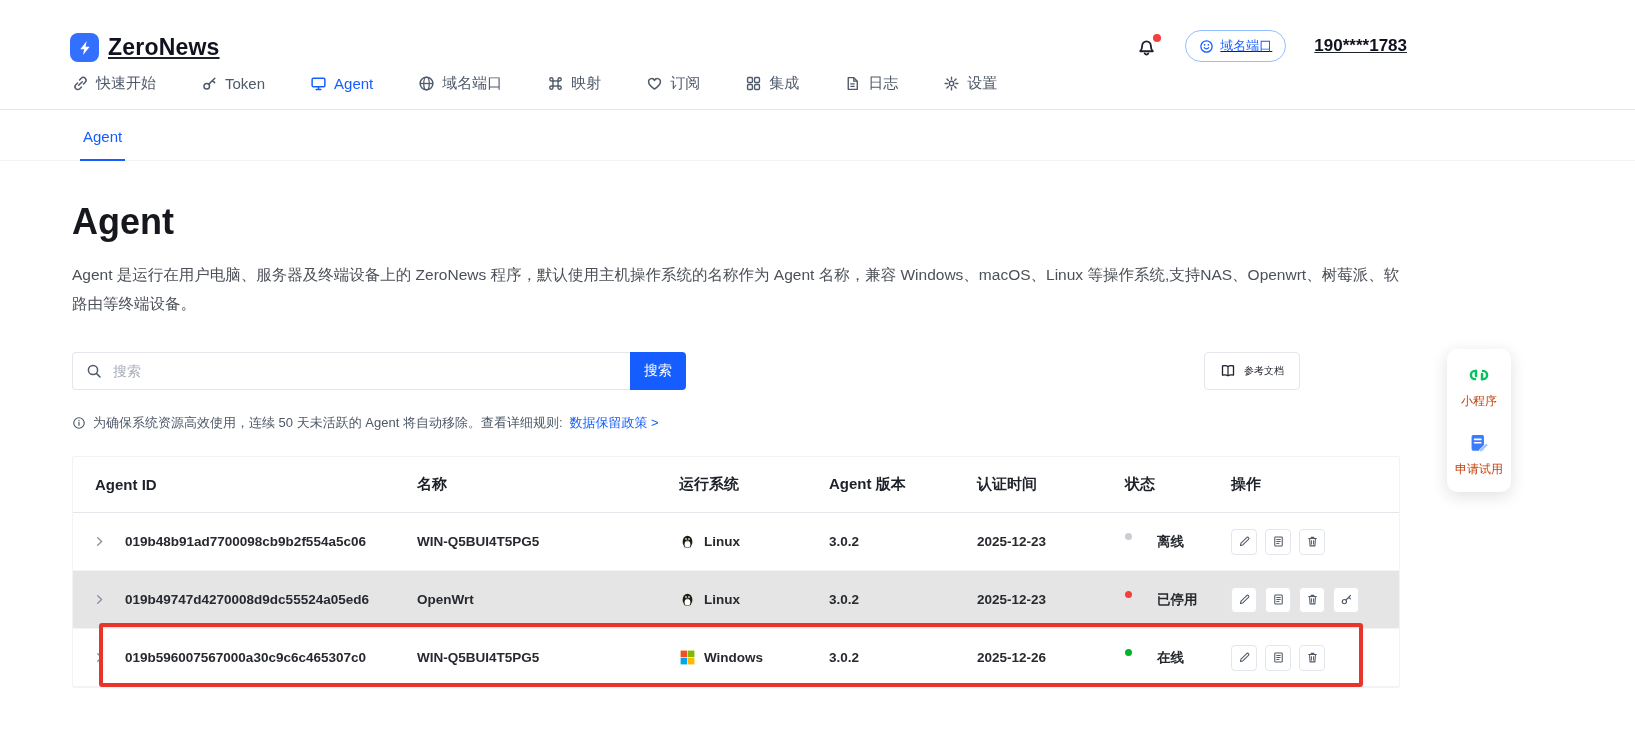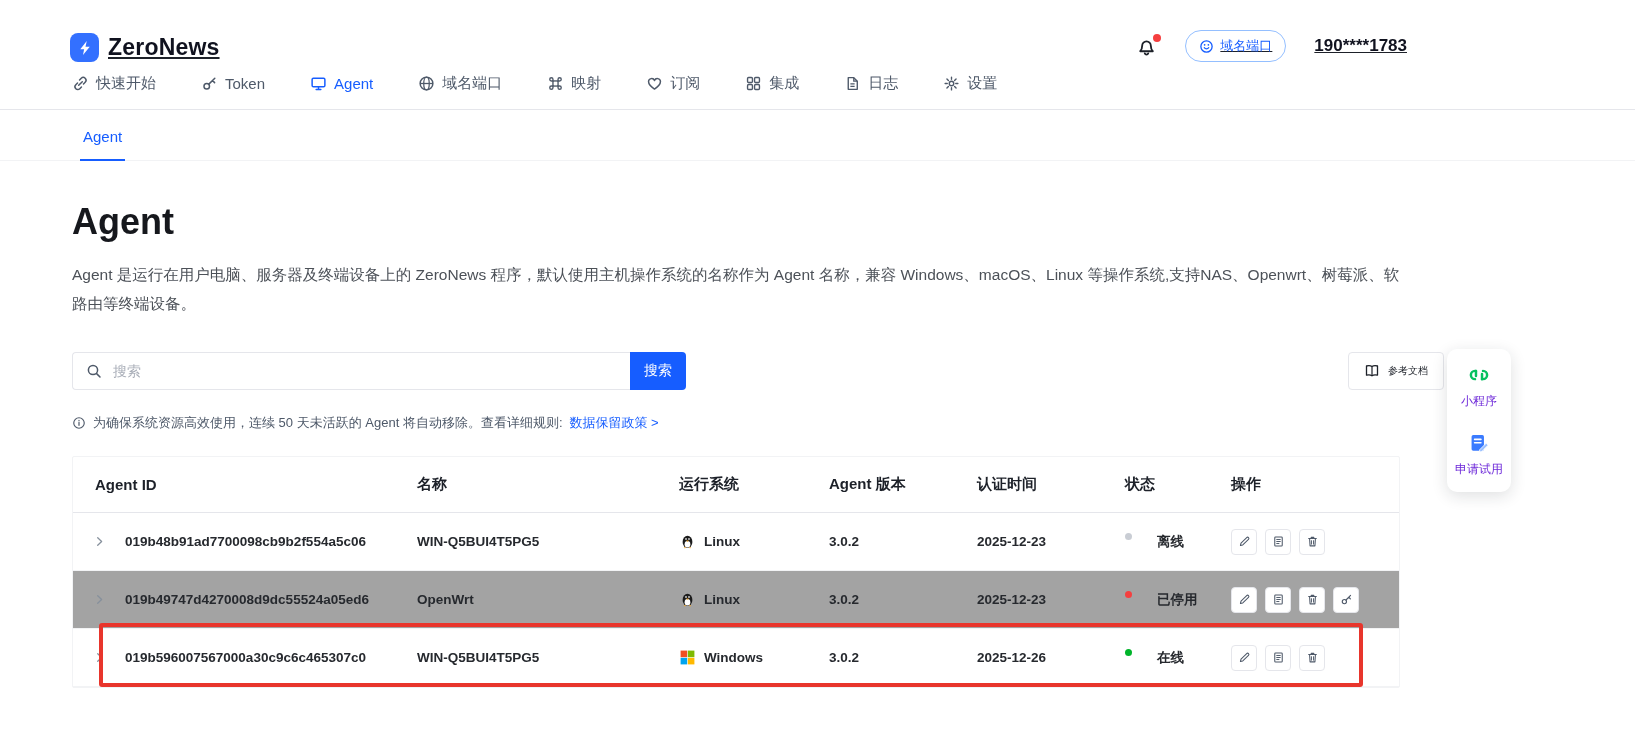--- a/index.html
+++ b/index.html
@@ -35,56 +35,56 @@
   
   .tabbar { border-top: 1px solid #e5e6eb; border-bottom: 1px solid #f2f3f5; height: 52px; display: flex; align-items: flex-end; padding-left: 80px; }
   .tab-active { color: #165dff; font-size: 15px; padding: 0 3px 15px; position: relative; cursor: pointer; }
   .tab-active::after { content: ""; position: absolute; left: 0; right: 0; bottom: -1px; height: 2px; background: #165dff; }
 
   
   .main { padding: 40px 72px 0; }
   .page-title { font-size: 36px; font-weight: 700; margin: 0; color: #16181d; }
   .page-desc { margin-top: 18px; font-size: 15.5px; line-height: 1.85; color: #4c5158; max-width: 1336px; }
 
-  .controls { margin-top: 34px; width: 1372px; display: flex; align-items: center; justify-content: space-between; }
+  .controls { margin-top: 34px; width: 1228px; display: flex; align-items: center; justify-content: space-between; }
   .search-group { display: flex; }
   .search-field { display: flex; align-items: center; gap: 9px; width: 558px; height: 38px; border: 1px solid #e5e6eb; border-right: none; border-radius: 4px 0 0 4px; padding: 0 13px; background: #fff; }
   .search-field input { border: none; outline: none; flex: 1; font-size: 14px; color: #1d2129; font-family: inherit; background: transparent; }
   .search-field input::placeholder { color: #a9aeb8; }
   .search-btn { width: 56px; height: 38px; border: none; background: #165dff; color: #fff; font-size: 14px; border-radius: 0 4px 4px 0; cursor: pointer; font-family: inherit; }
   .docs-btn { height: 38px; display: flex; align-items: center; gap: 8px; border: 1px solid #e5e6eb; border-radius: 4px; background: #fff; padding: 0 15px; font-size: 10px; color: #1d2129; cursor: pointer; font-family: inherit; }
 
   .notice { margin-top: 24px; display: flex; align-items: center; gap: 7px; font-size: 13px; color: #4e5969; }
   .notice-link { color: #165dff; text-decoration: none; cursor: pointer; }
 
   
   .table-wrap { position: relative; margin-top: 24px; width: 1328px; border: 1px solid #f2f3f5; border-radius: 2px; background: #fff; }
   .t-head, .t-row { display: grid; grid-template-columns: 52px 292px 262px 150px 148px 148px 106px 1fr; align-items: center; }
   .t-head { height: 56px; font-size: 15px; font-weight: 700; color: #1d2129; border-bottom: 1px solid #e5e6eb; }
   .th-id { grid-column: 1 / 3; padding-left: 22px; }
   .t-row { height: 58px; font-size: 13.5px; font-weight: 600; color: #26292e; border-bottom: 1px solid #f2f3f5; }
-  .t-row.alt { background: #a3a3a3; }
+  .t-row.alt { background: #e5e5e5; }
   .expand-cell { display: flex; justify-content: center; color: #86909c; cursor: pointer; }
   .expand-cell svg { width: 13px; height: 13px; }
   .cell-os { display: flex; align-items: center; gap: 8px; }
   .os-badge svg { width: 17px; height: 17px; }
   .status-cell { display: flex; align-items: flex-start; gap: 25px; }
   .s-dot { width: 7px; height: 7px; border-radius: 50%; }
   .dot-offline { background: #c9cdd4; }
   .dot-stopped { background: #f53f3f; }
   .dot-online  { background: #00b42a; }
   .actions-cell { display: flex; gap: 8px; }
   .act-btn { width: 26px; height: 26px; border: 1px solid #e5e6eb; border-radius: 4px; background: #fff; color: #4e5969; display: flex; align-items: center; justify-content: center; padding: 0; cursor: pointer; }
   .act-btn svg { width: 13px; height: 13px; }
 
   .red-annotation { position: absolute; left: 26px; top: 166px; width: 1264px; height: 64px; border: 4px solid #e8352c; border-radius: 3px; pointer-events: none; z-index: 5; }
 
   
   .float-panel { position: absolute; left: 1447px; top: 349px; width: 64px; background: #fff; border-radius: 10px; box-shadow: 0 4px 16px rgba(31,35,41,.14); padding: 15px 0 14px; display: flex; flex-direction: column; align-items: center; gap: 22px; z-index: 10; }
-  .fp-item { display: flex; flex-direction: column; align-items: center; gap: 7px; font-size: 12px; color: #6d28d9; cursor: pointer; }
+  .fp-item { display: flex; flex-direction: column; align-items: center; gap: 7px; font-size: 12px; color: #c2410c; cursor: pointer; }
   .fp-item svg { width: 22px; height: 22px; }
 </style>
 </head>
 <body>
 
 <svg width="0" height="0" style="position:absolute" aria-hidden="true">
   <defs>
     <symbol id="i-link" viewBox="0 0 16 16">
         <path d="M6.3 9.7l3.4-3.4M5.2 7.6L3.6 9.2a2.6 2.6 0 0 0 3.7 3.7l1.6-1.6M10.8 8.4l1.6-1.6a2.6 2.6 0 0 0-3.7-3.7L7.1 4.7" fill="none" stroke="currentColor" stroke-width="1.4" stroke-linecap="round"></path>
       </symbol>

